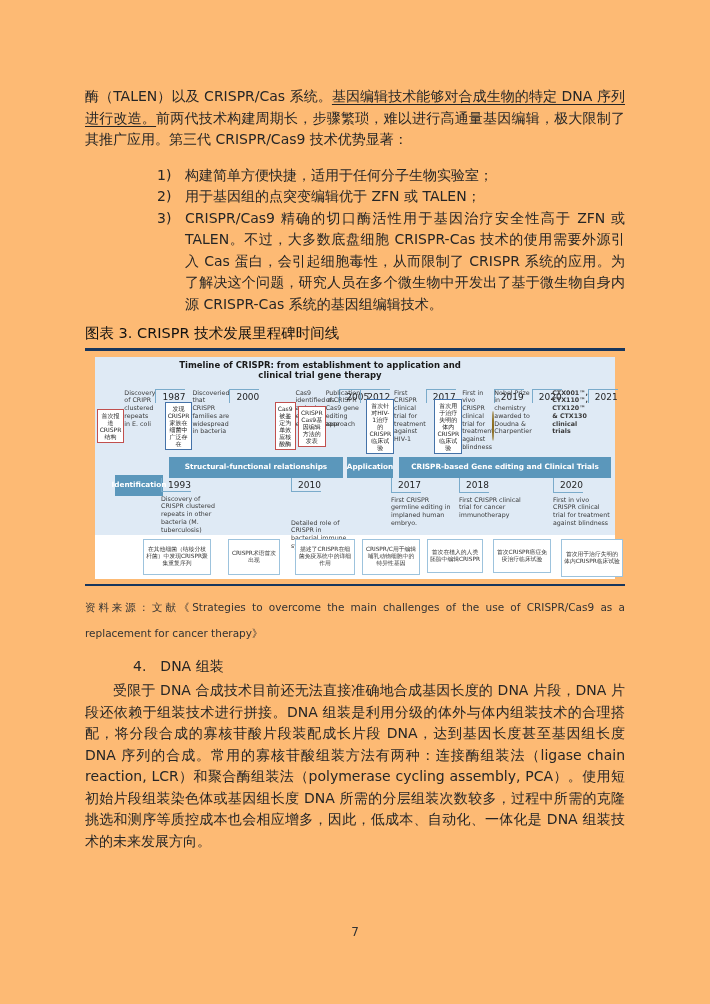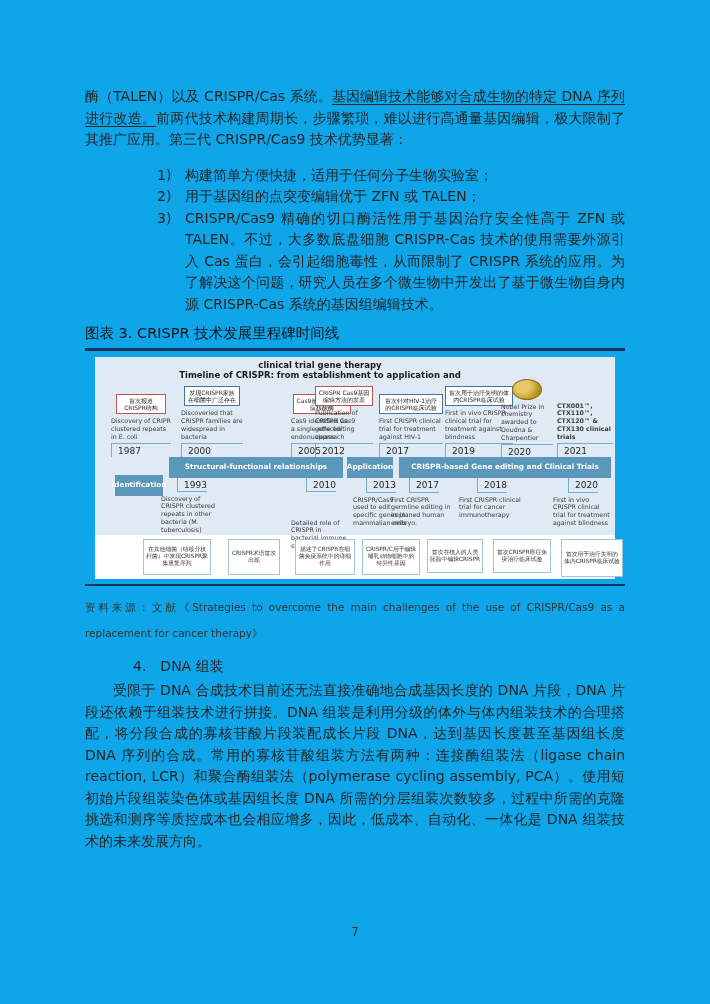--- a/index.html
+++ b/index.html
@@ -1,45 +1,45 @@
 <!DOCTYPE html>
 <html><head>
 <meta charset="utf-8">
 <style>
   html,body{margin:0;padding:0;background:#ffffff;}
-  .page{position:relative;width:710px;height:1004px;background:#0ea5e9;
+  .page{position:relative;width:710px;height:1004px;background:#fdba74;
         font-family:"DejaVu Sans","Liberation Sans",sans-serif;color:#262626;overflow:hidden;}
   .doc{position:absolute;left:85px;top:0;width:540px;}
   .body-text{font-size:14px;line-height:21.5px;text-align:justify;}
   .intro{margin-top:86px;}
   .key-underline{text-decoration:underline;text-underline-offset:3px;text-decoration-thickness:1px;}
   .olist{margin:0;}
   .olist-item{display:flex;margin-left:72px;}
   .olist-num{flex:none;width:28px;}
   .olist-text{flex:1;text-align:justify;}
   .fig-caption{margin-top:9px;font-size:14.5px;font-weight:500;color:#111111;}
   .rule{height:2.5px;background:#17365d;margin-top:5px;}
   
   .figure{position:relative;width:520px;height:222px;margin:6px 0 0 10px;
           background:linear-gradient(to bottom,#dfeaf5 0,#dfeaf5 178px,#ffffff 178px);}
   .fig-title{position:absolute;left:60px;top:3px;width:330px;text-align:center;
              font-size:8.5px;line-height:10px;font-weight:bold;color:#1a1a1a;}
-  .tcol{position:absolute;top:22px;height:78px;display:flex;flex-direction:column;
-        justify-content:flex-end;align-items:stretch;}
+  .tcol{position:absolute;top:32px;height:78px;display:flex;flex-direction:row;
+        justify-content:center;align-items:stretch;}
   .cnbox{align-self:center;background:#ffffff;border:1px solid #888;
          font-size:6px;line-height:7px;text-align:center;padding:2px 2px;margin-bottom:3px;color:#222;}
   .cnbox.red{border-color:#c1504e;}
   .cnbox.blue{border-color:#4472a8;}
   .ent{font-size:6.3px;line-height:7.8px;color:#3a3a3a;margin-bottom:2px;}
   .yr-top{font-size:9px;color:#1f1f1f;border-top:1.4px solid #7aabcb;border-left:1.4px solid #7aabcb;
           padding:2px 0 0 6px;height:14px;box-sizing:border-box;}
   .band-seg{position:absolute;top:100px;height:21px;background:#5b97bb;color:#ffffff;
             display:flex;align-items:center;justify-content:center;
             font-size:7.3px;font-weight:bold;text-align:center;line-height:8px;}
-  .bcol{position:absolute;top:121px;height:57px;display:flex;flex-direction:column;align-items:center;}
+  .bcol{position:absolute;top:121px;height:57px;display:flex;flex-direction:column;align-items:flex-start;}
   .yr-bot{font-size:9px;color:#1f1f1f;border-left:1.4px solid #7aabcb;border-bottom:1.4px solid #7aabcb;
           padding:2px 0 1px 6px;height:15px;box-sizing:border-box;margin-bottom:3px;}
   .bbox{position:absolute;top:182px;background:#ffffff;border:1px solid #9dc3dd;
         font-size:5.8px;line-height:6.8px;text-align:center;color:#333;
         padding:3px 2px;box-sizing:border-box;display:flex;align-items:center;justify-content:center;}
   .medal{align-self:center;width:30px;height:30px;border-radius:50%;margin-bottom:3px;
          background:radial-gradient(circle at 35% 30%,#e8c96a 0 30%,#c9a227 60%,#8d6e1f 100%);
          border:1px solid #8d6e1f;box-sizing:border-box;}
   
   .source{margin-top:8px;font-size:10.5px;line-height:26px;color:#333;text-align:justify;}
@@ -70,22 +70,22 @@
         <span class="olist-num">3)</span>
         <span class="olist-text">CRISPR/Cas9 精确的切口酶活性用于基因治疗安全性高于 ZFN 或 TALEN。不过，大多数底盘细胞 CRISPR-Cas 技术的使用需要外源引入 Cas 蛋白，会引起细胞毒性，从而限制了 CRISPR 系统的应用。为了解决这个问题，研究人员在多个微生物中开发出了基于微生物自身内源 CRISPR-Cas 系统的基因组编辑技术。</span>
       </div>
     </div>
 
     <div class="fig-caption">图表 3. CRISPR 技术发展里程碑时间线</div>
     <div class="rule"></div>
 
     <div class="figure">
       <div class="fig-title">
+        <div>Timeline of CRISPR: from establishment to application and</div>
         <div>clinical trial gene therapy</div>
-        <div>Timeline of CRISPR: from establishment to application and</div>
       </div>
 
       <div class="tcol" style="left:16px;width:60px;">
         <div class="cnbox red" style="width:44px;">首次报道CRISPR结构</div>
         <div class="ent">Discovery of CRIPR clustered repeats in E. coli</div>
         <div class="yr-top">1987</div>
       </div>
       <div class="tcol" style="left:86px;width:62px;">
         <div class="cnbox blue" style="width:50px;">发现CRISPR家族在细菌中广泛存在</div>
         <div class="ent">Discoveried that CRISPR families are widespread in bacteria</div>
@@ -127,24 +127,20 @@
       <div class="band-seg" style="left:304px;width:212px;">CRISPR-based Gene editing and Clinical Trials</div>
 
       <div class="bcol" style="left:66px;width:62px;">
         <div class="yr-bot">1993</div>
         <div class="ent">Discovery of CRISPR clustered repeats in other bacteria (M. tuberculosis)</div>
       </div>
       <div class="bcol" style="left:196px;width:60px;gap:24px;">
         <div class="yr-bot">2010</div>
         <div class="ent">Detailed role of CRISPR in bacterial immune system described</div>
       </div>
-      <div class="bcol" style="left:258px;width:56px;">
-        <div class="yr-bot">2013</div>
-        <div class="ent">CRISPR/Cas9 used to edit specific genes in mammalian cells</div>
-      </div>
       <div class="bcol" style="left:296px;width:66px;">
         <div class="yr-bot">2017</div>
         <div class="ent">First CRISPR germline editing in implaned human embryo.</div>
       </div>
       <div class="bcol" style="left:364px;width:66px;">
         <div class="yr-bot">2018</div>
         <div class="ent">First CRISPR clinical trial for cancer immunotherapy</div>
       </div>
       <div class="bcol" style="left:458px;width:60px;">
         <div class="yr-bot">2020</div>

